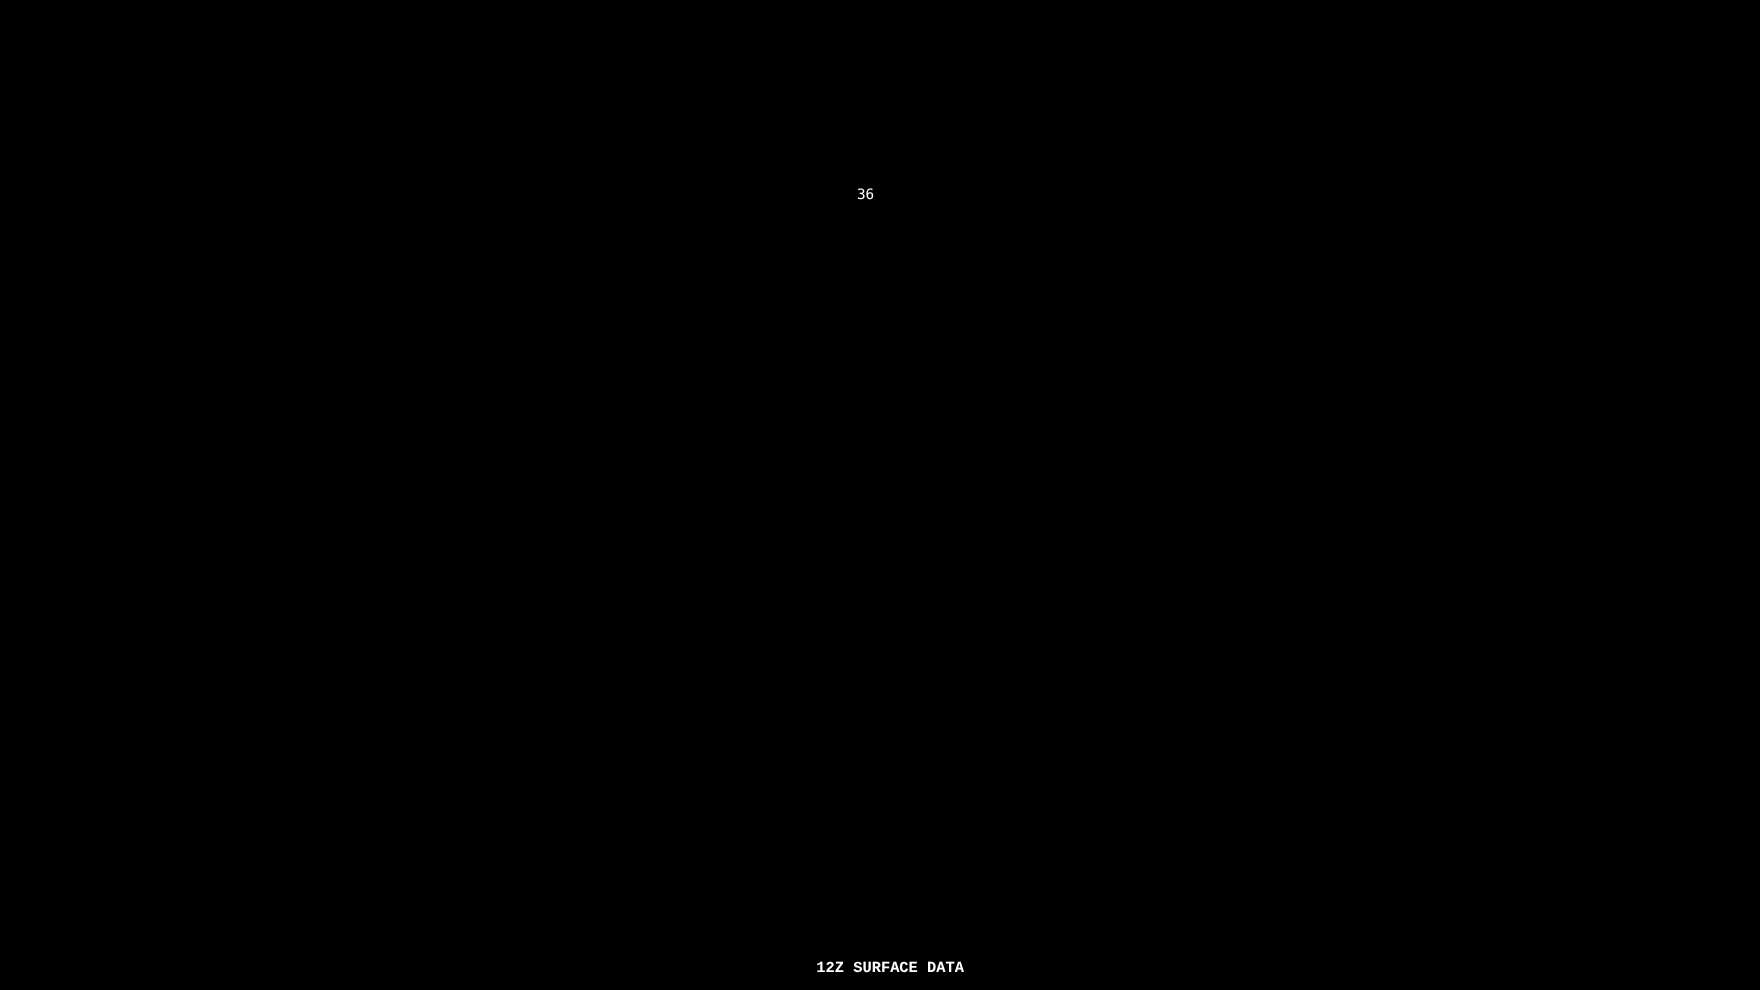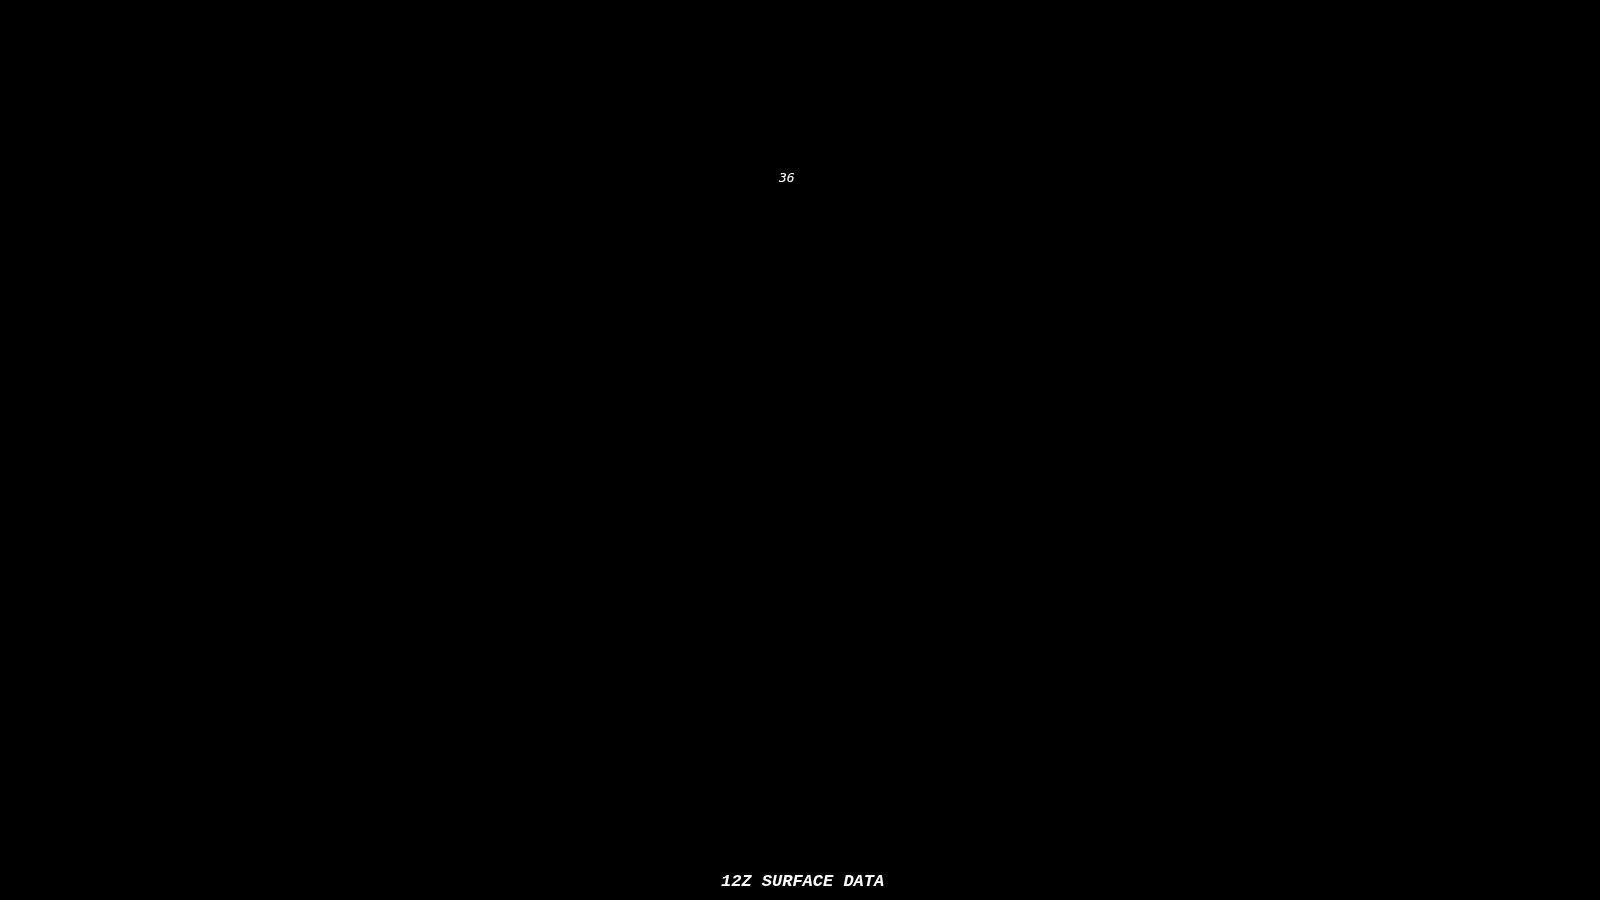--- a/index.html
+++ b/index.html
@@ -7,44 +7,43 @@
     padding: 0;
     background: #000000;
   }
 
   .screen {
     position: relative;
     width: 1600px;
     height: 896px;
     background: #000000;
     overflow: hidden;
-    font-style: italic;
   }
 
   
   .plotted-value {
     position: absolute;
     left: 779px;
     top: 171px;
     color: #ffffff;
     font-family: "DejaVu Sans Mono", monospace;
     font-size: 13px;
     line-height: 13px;
     white-space: pre;
   }
 
   
   .product-legend {
     position: absolute;
-    left: 721px;
+    left: 742px;
     top: 875px;
     color: #ffffff;
     font-family: "Liberation Mono", monospace;
     font-weight: bold;
-    font-size: 17px;
+    font-size: 14px;
     line-height: 13px;
     letter-spacing: 0px;
     white-space: pre;
   }
 </style>
 </head>
 <body>
 
 <div class="screen" style="background: rgb(0, 0, 0);">
 

